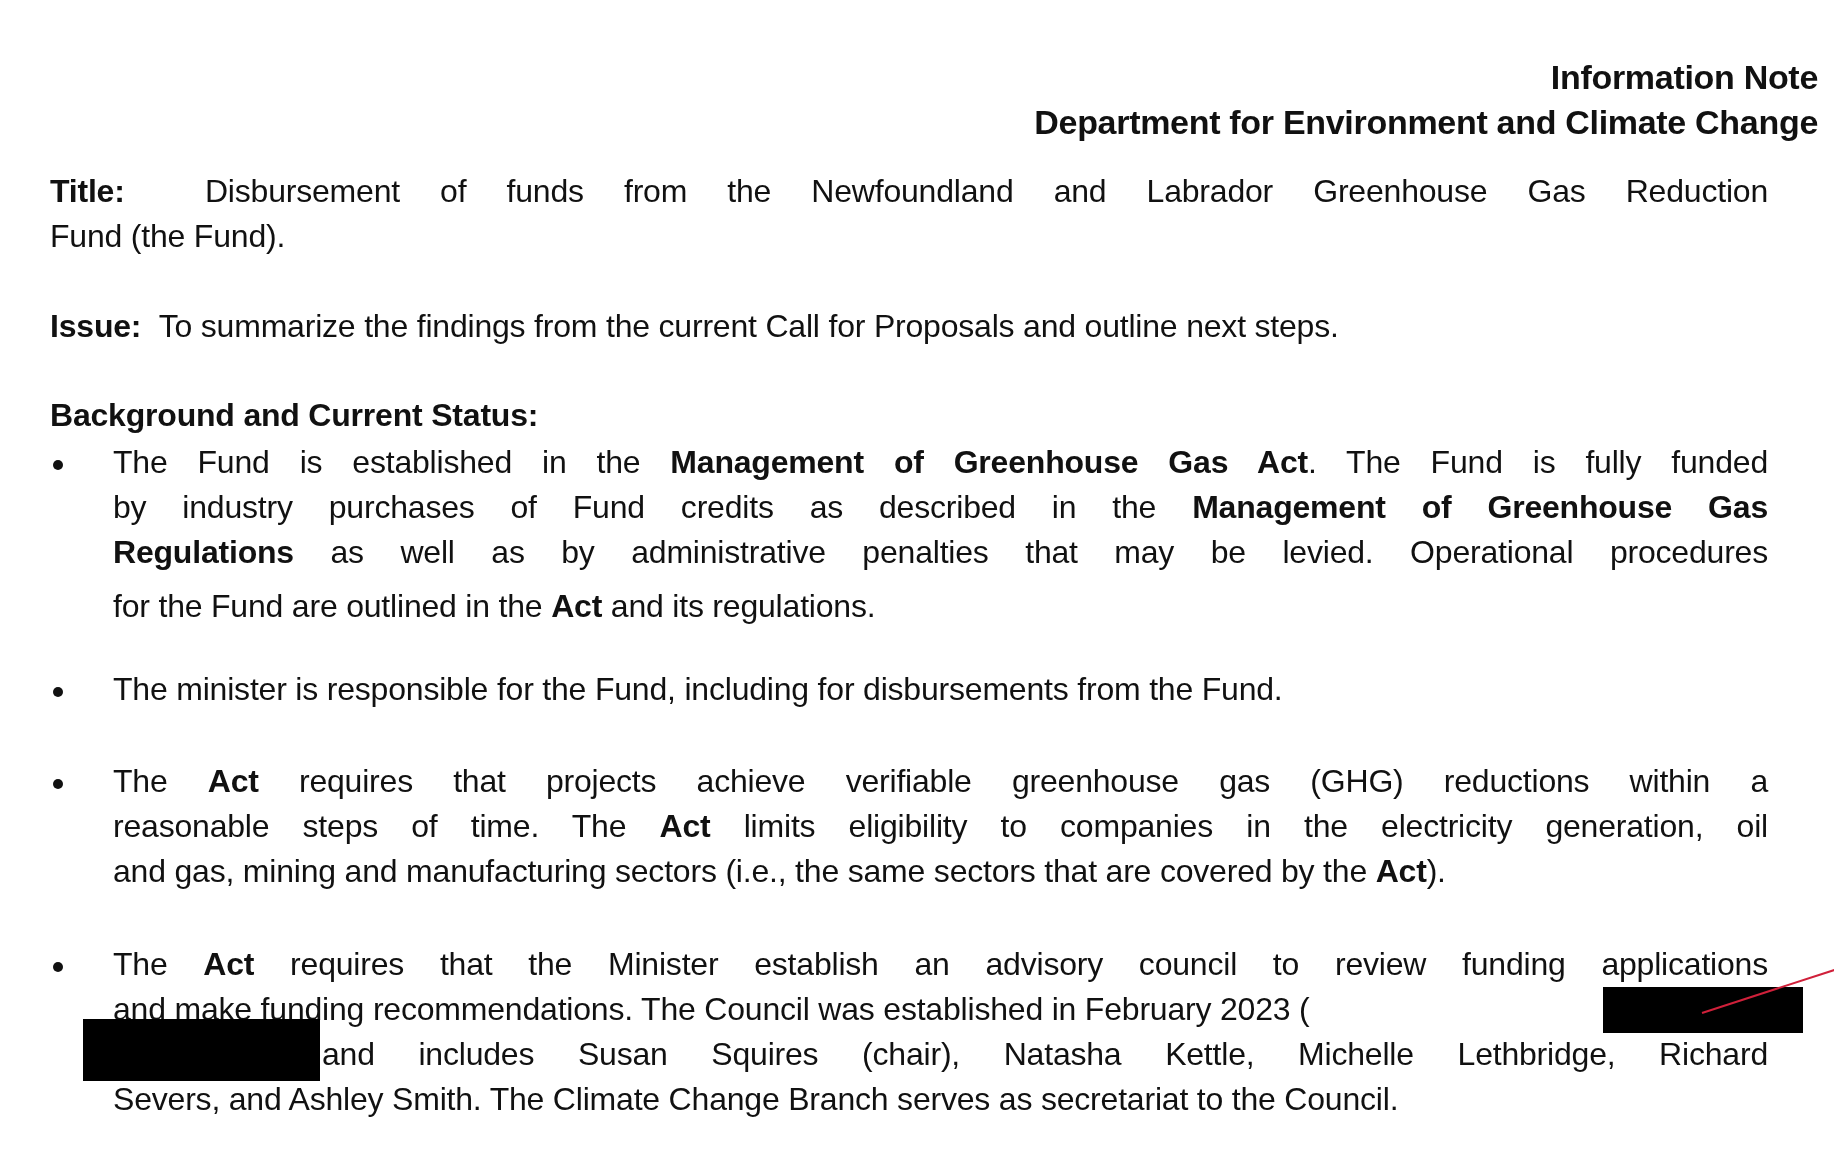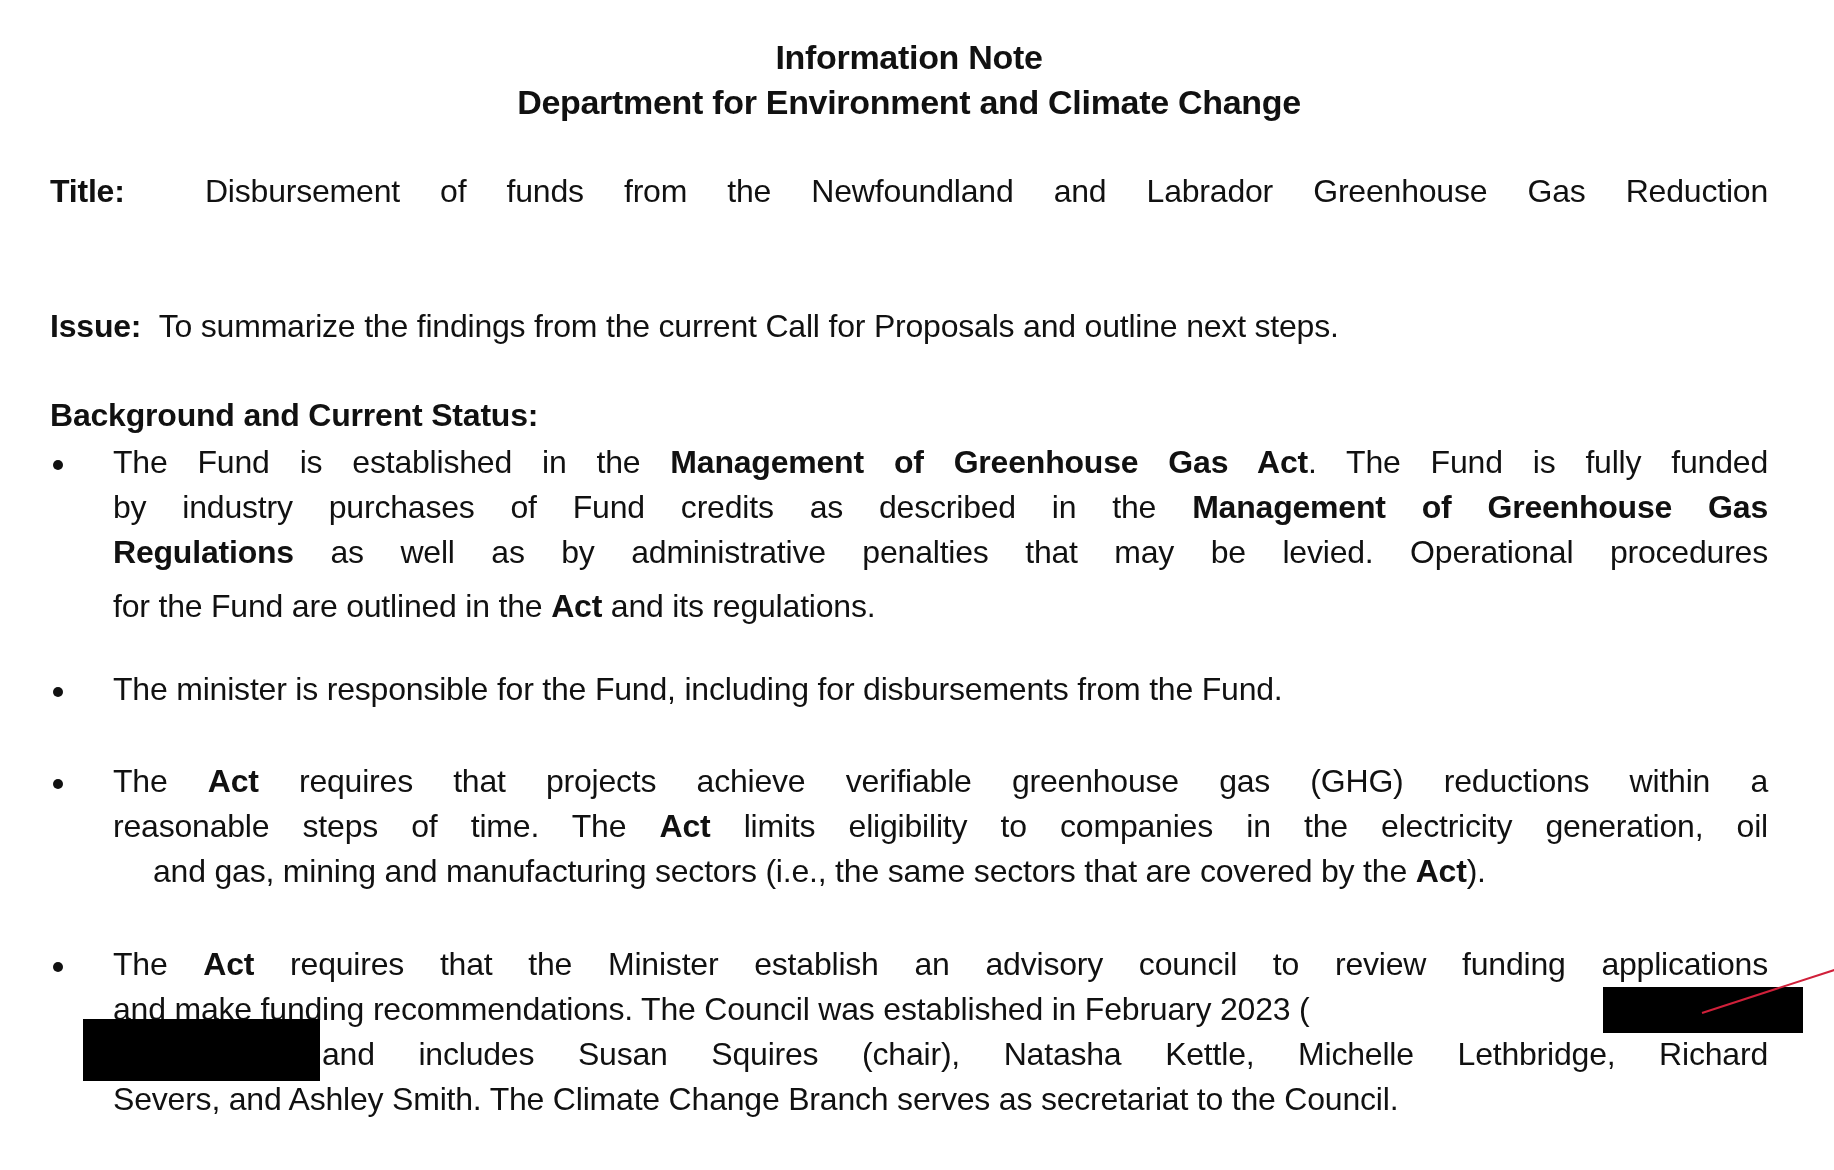--- a/index.html
+++ b/index.html
@@ -3,22 +3,22 @@
   <meta charset="utf-8">
   <style>
     html, body { margin: 0; padding: 0; background: #ffffff; }
     body {
       width: 1834px; height: 1170px; position: relative; overflow: hidden;
       font-family: "Liberation Sans", sans-serif;
       color: #111111;
     }
     .page { position: absolute; left: 0; top: 0; width: 1834px; height: 1170px; }
     .heading {
-      position: absolute; left: 0; width: 1818px; text-align: center;
-      font-weight: bold; font-size: 34px; line-height: 44px; letter-spacing: -0.3px;
+      position: absolute; left: 0; width: 1818px; text-align: right;
+      font-weight: bold; font-size: 34px; line-height: 44px; letter-spacing: -0.3px; margin-top: 20px;
     }
     .line {
       position: absolute; font-size: 32px; line-height: 45px; white-space: nowrap;
       letter-spacing: -0.2px;
     }
     .just { text-align: justify; text-align-last: justify; }
     .b { font-weight: bold; }
     .bullet-dot {
       position: absolute; width: 10px; height: 10px; border-radius: 50%; background: #111;
     }
@@ -31,40 +31,41 @@
 <body>
 
 <div class="page">
 
   <div class="heading" style="top:35px;">Information Note</div>
   <div class="heading" style="top:80px;">Department for Environment and Climate Change</div>
 
   <div class="line just" style="left:50px; width:1718px; top:169px;">
     <span class="b">Title:</span>&nbsp;&nbsp;<span>Disbursement of funds from the Newfoundland and Labrador Greenhouse Gas Reduction</span>
   </div>
+  <div class="line" style="left:50px; top:214px;">Fund (the Fund).</div>
 
   <div class="line" style="left:50px; top:304px;">
     <span class="b">Issue:</span>&nbsp;&nbsp;<span>To summarize the findings from the current Call for Proposals and outline next steps.</span>
   </div>
 
   <div class="line b" style="left:50px; top:393px;">Background and Current Status:</div>
 
   <div class="bullet-dot" style="left:53px; top:460px;"></div>
   <div class="line just" style="left:113px; width:1655px; top:485px;"><span>by industry purchases of Fund credits as described in the </span><span class="b">Management of Greenhouse Gas</span></div>
   <div class="line just" style="left:113px; width:1655px; top:440px;"><span>The Fund is established in the </span><span class="b">Management of Greenhouse Gas Act</span><span>. The Fund is fully funded</span></div>
   <div class="line just" style="left:113px; width:1655px; top:530px;"><span class="b">Regulations</span><span> as well as by administrative penalties that may be levied. Operational procedures</span></div>
   <div class="line" style="left:113px; top:575px;margin-top:9px;"><span>for the Fund are outlined in the </span><span class="b">Act</span><span> and its regulations.</span></div>
 
   <div class="bullet-dot" style="left:53px; top:687px;"></div>
   <div class="line" style="left:113px; top:667px;">The minister is responsible for the Fund, including for disbursements from the Fund.</div>
 
   <div class="bullet-dot" style="left:53px; top:779px;"></div>
   <div class="line just" style="left:113px; width:1655px; top:759px;"><span>The </span><span class="b">Act</span><span> requires that projects achieve verifiable greenhouse gas (GHG) reductions within a</span></div>
   <div class="line just" style="left:113px; width:1655px; top:804px;"><span>reasonable steps of time. The </span><span class="b">Act</span><span> limits eligibility to companies in the electricity generation, oil</span></div>
-  <div class="line" style="left:113px; top:849px;margin-left:40px;"><span>and gas, mining and manufacturing sectors (i.e., the same sectors that are covered by the </span><span class="b">Act</span><span>).</span></div>
+  <div class="line" style="left:113px; top:849px;"><span>and gas, mining and manufacturing sectors (i.e., the same sectors that are covered by the </span><span class="b">Act</span><span>).</span></div>
 
   <div class="bullet-dot" style="left:53px; top:962px;"></div>
   <div class="line just" style="left:113px; width:1655px; top:942px;"><span>The </span><span class="b">Act</span><span> requires that the Minister establish an advisory council to review funding applications</span></div>
   <div class="line" style="left:113px; top:987px;">and make funding recommendations. The Council was established in February 2023 (</div>
   <div class="line just" style="left:322px; width:1446px; top:1032px;">and includes Susan Squires (chair), Natasha Kettle, Michelle Lethbridge, Richard</div>
   <div class="line" style="left:113px; top:1077px;">Severs, and Ashley Smith. The Climate Change Branch serves as secretariat to the Council.</div>
 
   <div class="redact" style="left:1603px; top:987px; width:200px; height:46px;"></div>
   <div class="redact" style="left:83px; top:1019px; width:237px; height:62px;"></div>
 

